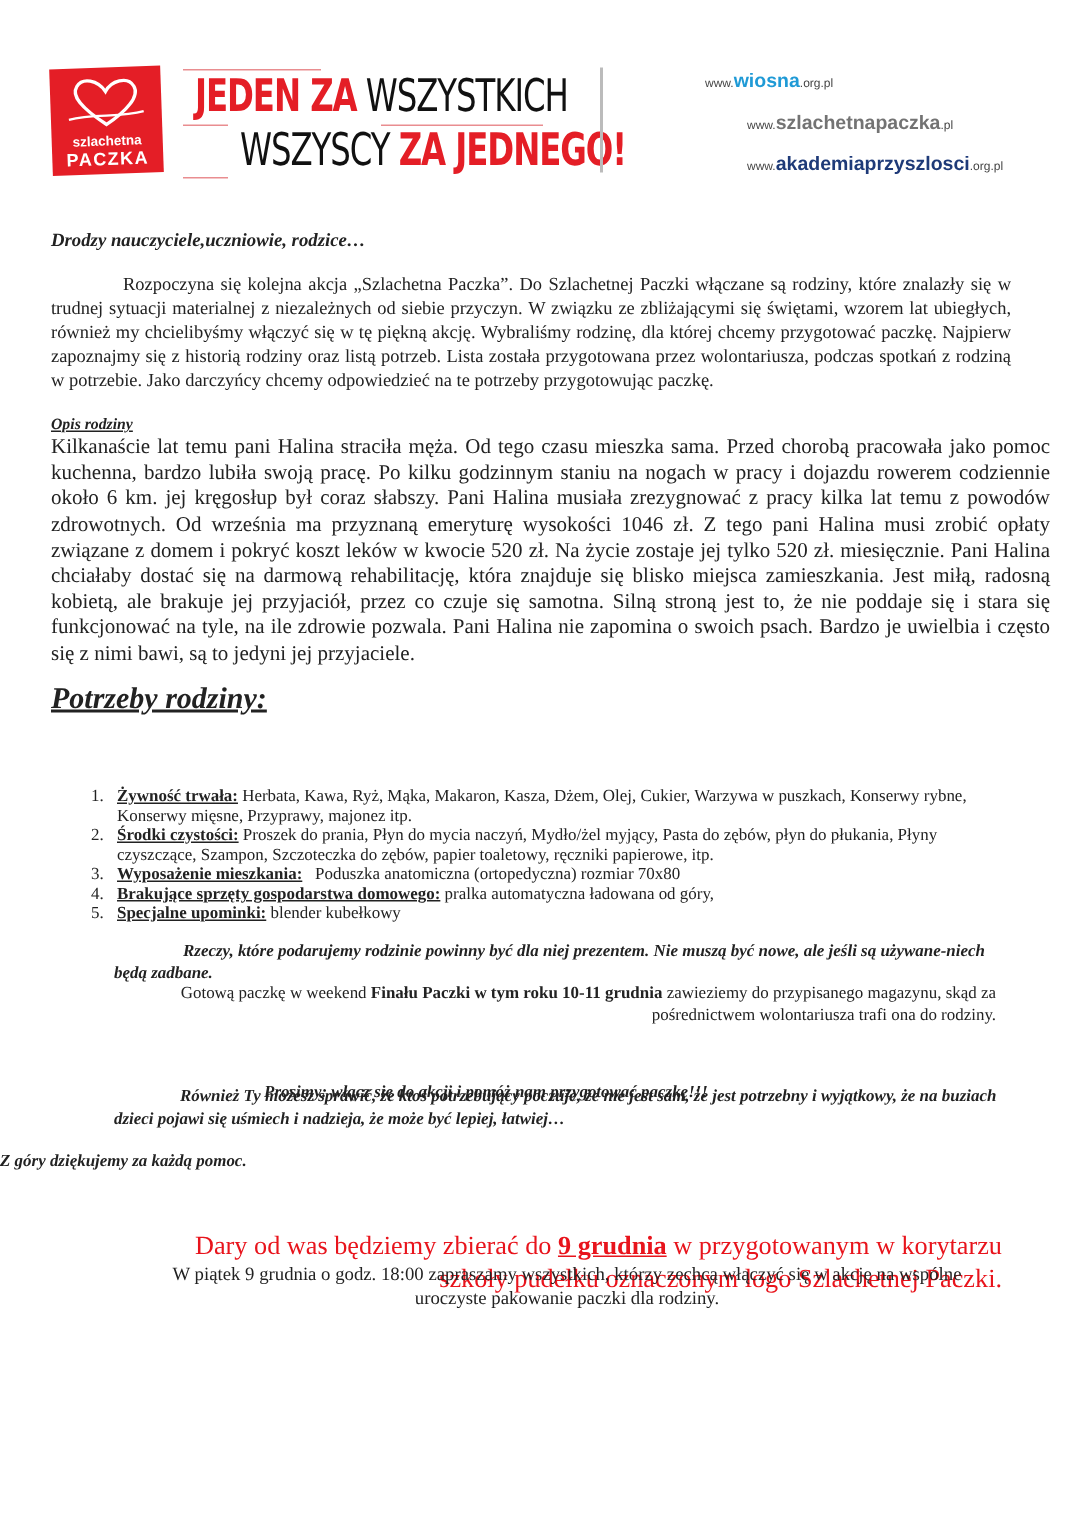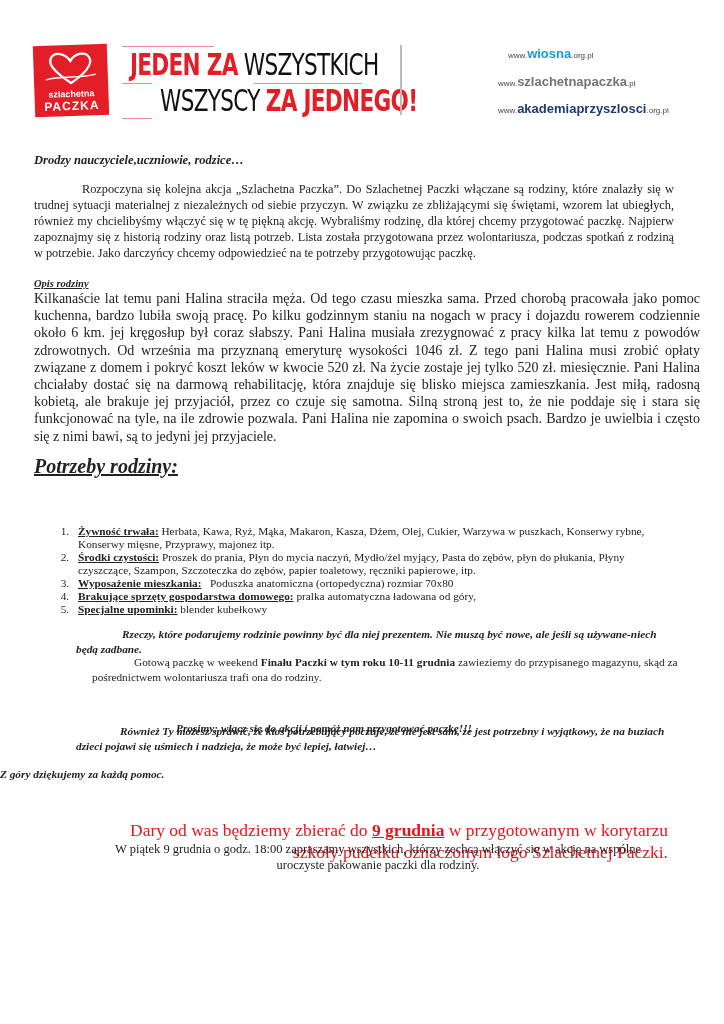--- a/index.html
+++ b/index.html
@@ -54,21 +54,21 @@
     <span class="red">JEDEN ZA</span>
     <span class="blk">WSZYSTKICH</span>
   </div>
   <div class="abs slogan" style="left:160px;top:86px;">
     <span class="blk">WSZYSCY</span>
     <span class="red">ZA JEDNEGO!</span>
   </div>
 
   <div id="vline" class="abs"></div>
 
-  <div class="abs url" style="left:508px;top:46px;">
+  <div class="abs url" style="left:470px;top:46px;">
     <span>www.</span><b style="color:#1f9ad6">wiosna</b><span>.org.pl</span>
   </div>
   <div class="abs url" style="left:498px;top:74px;">
     <span>www.</span><b style="color:#737373">szlachetnapaczka</b><span>.pl</span>
   </div>
   <div class="abs url" style="left:498px;top:101px;">
     <span>www.</span><b style="color:#1e3a78">akademiaprzyszlosci</b><span>.org.pl</span>
   </div>
 </div>
 
@@ -82,21 +82,21 @@
 <div class="abs it bd" style="left:34px;top:455px;font-size:20px;text-decoration:underline;">Potrzeby rodziny:</div>
 <ol class="abs" style="left:34px;top:489px;width:600px;margin-top:36px;">
   <li><span class="u">Żywność trwała:</span><span> Herbata, Kawa, Ryż, Mąka, Makaron, Kasza, Dżem, Olej, Cukier, Warzywa w puszkach, Konserwy rybne, Konserwy mięsne, Przyprawy, majonez itp.</span></li>
   <li><span class="u">Środki czystości:</span><span> Proszek do prania, Płyn do mycia naczyń, Mydło/żel myjący, Pasta do zębów, płyn do płukania, Płyny czyszczące,  Szampon, Szczoteczka do zębów, papier toaletowy, ręczniki papierowe, itp.</span></li>
   <li><span class="u">Wyposażenie mieszkania:</span><span style="white-space:pre;">   Poduszka anatomiczna (ortopedyczna) rozmiar 70x80</span></li>
   <li><span class="u">Brakujące sprzęty gospodarstwa domowego:</span><span> pralka automatyczna ładowana od góry,</span></li>
   <li><span class="u">Specjalne upominki:</span><span> blender kubełkowy</span></li>
 </ol>
 
 <div class="abs it bd" style="left:76px;top:627px;width:588px;font-size:11.3px;line-height:15px;text-indent:46px;">Rzeczy, które podarujemy rodzinie powinny być dla niej prezentem. Nie muszą być nowe, ale jeśli są używane-niech będą zadbane.</div>
-<div class="abs" style="left:92px;top:655px;width:600px;font-size:11.3px;line-height:15px;text-indent:42px;">
+<div class="abs" style="left:64px;top:655px;width:600px;font-size:11.3px;line-height:15px;text-indent:42px;text-align:right;">
   <span>Gotową paczkę w weekend </span><b>Finału Paczki w tym roku 10-11 grudnia</b><span> zawieziemy do przypisanego magazynu, skąd za pośrednictwem wolontariusza trafi ona do rodziny.</span>
 </div>
 
 <div class="abs it bd" style="left:76px;top:724px;width:590px;font-size:11.3px;line-height:15px;text-indent:44px;">Również Ty możesz sprawić, że ktoś potrzebujący poczuje, że nie jest sam, że jest potrzebny i wyjątkowy, że na buziach dzieci pojawi się uśmiech i nadzieja, że może być lepiej, łatwiej…</div>
 <div class="abs it bd" style="left:0;width:628px;top:721px;text-align:center;font-size:11.3px;line-height:15px;margin-left:10px;">Prosimy: włącz się do akcji i pomóż nam przygotować paczkę!!!</div>
 <div class="abs it bd" style="left:0;width:588px;top:767px;font-size:11.3px;line-height:15px;">Z góry dziękujemy za każdą pomoc.</div>
 
 <div class="abs" style="left:88px;top:819px;width:580px;font-size:17.5px;line-height:22px;color:#e8141c;text-align:right;">
   <span>Dary od was będziemy zbierać do </span><b style="text-decoration:underline;">9 grudnia</b><span> w przygotowanym w korytarzu szkoły pudełku oznaczonym logo Szlachetnej Paczki.</span>
 </div>

